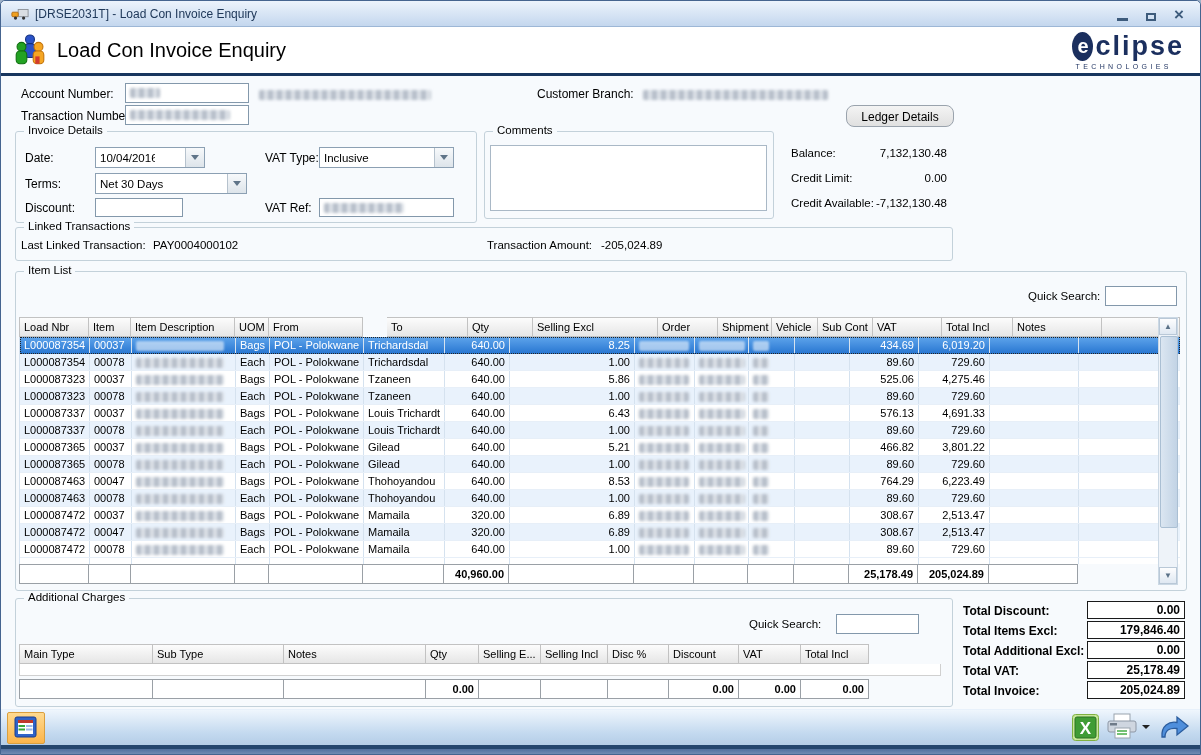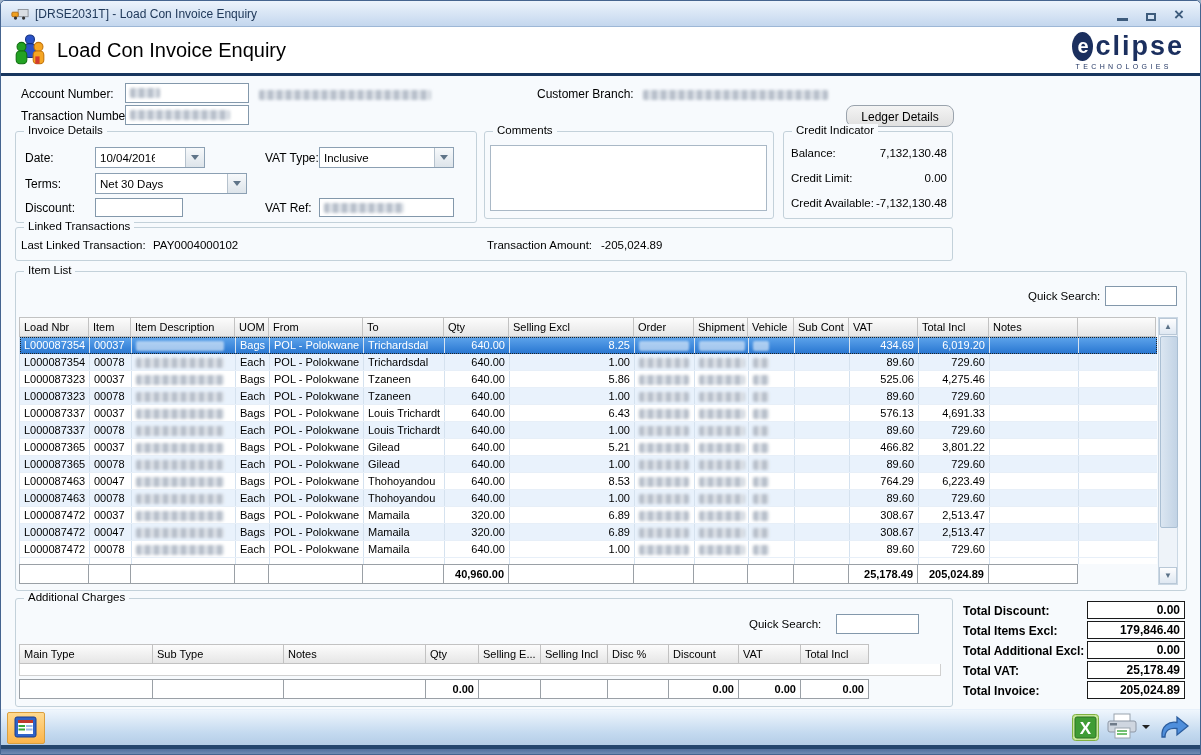--- a/index.html
+++ b/index.html
@@ -181,23 +181,20 @@
   <span class="lbl" style="left:264px;top:200px;">VAT Ref:</span>
   <div class="tb" style="left:318px;top:197px;width:135px;height:19px;">
     <span class="redact" style="width:80px;"></span>
   </div>
 
   <div class="group" style="left:483px;top:130px;width:290px;height:88px;">
     <span class="group-label">Comments</span>
   </div>
   <textarea class="ta" style="left: 489px; top: 144px; width: 277px; height: 66px;"></textarea>
 
-  <div class="group" style="left:782px;top:130px;width:170px;height:88px;">
-    <span class="group-label">Credit Indicator</span>
-  </div>
   <span class="lbl small" style="left:790px;top:146px;">Balance:</span>
   <span class="rval" style="left:790px;top:146px;width:156px;">7,132,130.48</span>
   <span class="lbl small" style="left:790px;top:171px;">Credit Limit:</span>
   <span class="rval" style="left:790px;top:171px;width:156px;">0.00</span>
   <span class="lbl small" style="left:790px;top:196px;">Credit Available:</span>
   <span class="rval" style="left:790px;top:196px;width:156px;">-7,132,130.48</span>
 
   <div class="group" style="left:14px;top:226px;width:938px;height:34px;">
     <span class="group-label">Linked Transactions</span>
   </div>
@@ -212,21 +209,21 @@
   <span class="lbl small" style="left:1027px;top:289px;">Quick Search:</span>
   <input class="tbi" style="left: 1104px; top: 285px; width: 72px; height: 20px;" value="">
 
   <div class="grid" style="left:18px;top:316px;">
     <div class="ghead">
         <div class="hcell" style="width: 70px;">Load Nbr</div>
         <div class="hcell" style="width: 42px;">Item</div>
         <div class="hcell" style="width: 104px;">Item Description</div>
         <div class="hcell" style="width: 34px;">UOM</div>
         <div class="hcell" style="width: 94px;">From</div>
-        <div class="hcell" style="width: 81px;">To</div>
+        <div class="hcell" style="width: 81px; margin-left: 24px;">To</div>
         <div class="hcell" style="width: 65px;">Qty</div>
         <div class="hcell" style="width: 125px;">Selling Excl</div>
         <div class="hcell" style="width: 60px;">Order</div>
         <div class="hcell" style="width: 54px;">Shipment</div>
         <div class="hcell" style="width: 46px;">Vehicle</div>
         <div class="hcell" style="width: 55px;">Sub Cont</div>
         <div class="hcell" style="width: 69px;">VAT</div>
         <div class="hcell" style="width: 71px;">Total Incl</div>
         <div class="hcell" style="width: 89px;">Notes</div>
         <div class="hcell filler" style="width: 78px;"></div>

